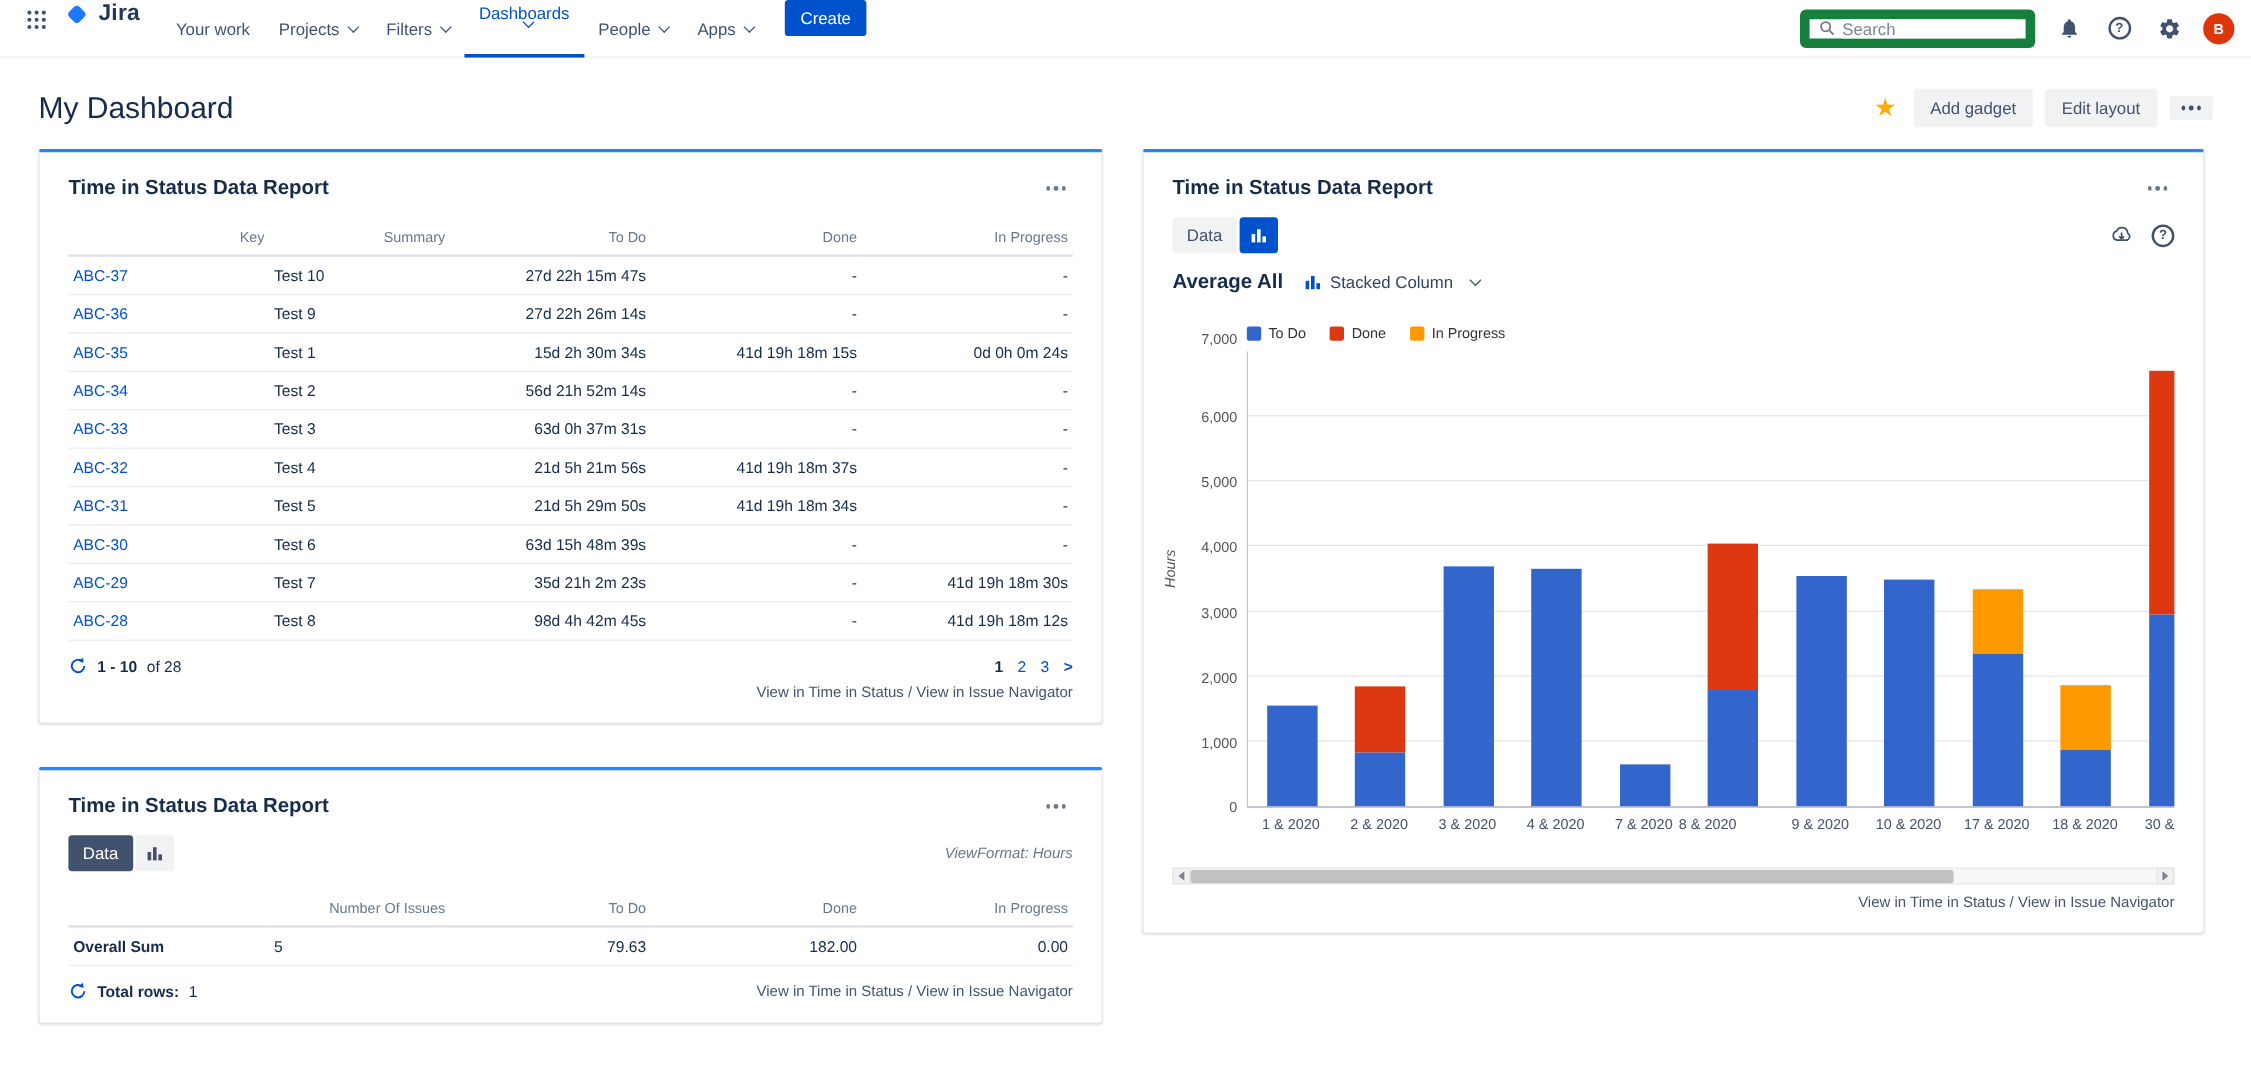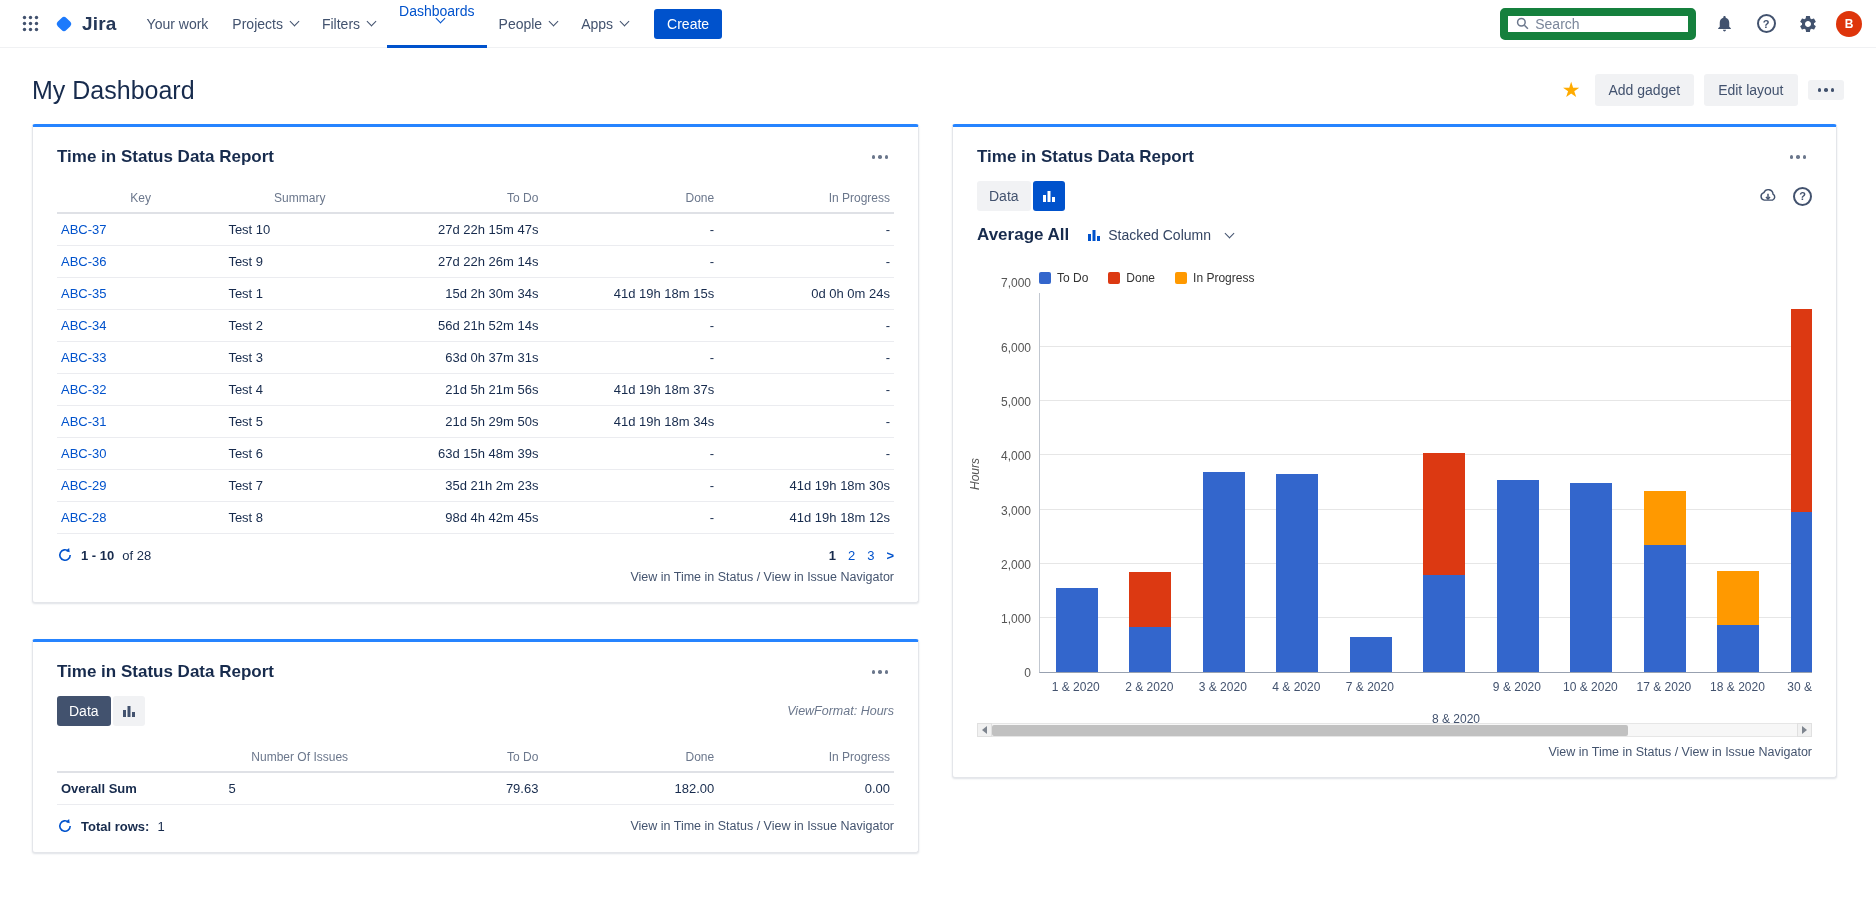--- a/index.html
+++ b/index.html
@@ -2,21 +2,21 @@
 <html><head>
 <meta charset="utf-8">
 <style>
   * { margin:0; padding:0; box-sizing:border-box; }
   html,body { width:1876px; height:904px; overflow:hidden; background:#fff;
     font-family:"Liberation Sans", sans-serif; color:#172B4D; }
 
   
   .topnav { height:48px; display:flex; align-items:center; justify-content:space-between;
     padding:0 14px; border-bottom:1px solid #F0F1F3; }
-  .nav-left { display:flex; align-items:center; height:100%; }
+  .nav-left { display:flex; align-items:flex-start; height:100%; }
   .grid-btn { width:32px; height:32px; display:flex; align-items:center; justify-content:center;
     border-radius:3px; cursor:pointer; }
   .logo { display:flex; align-items:center; gap:6px; margin:0 18px 0 6px; cursor:pointer; }
   .logo-text { font-size:19px; font-weight:700; color:#253858; letter-spacing:.2px; }
   .nav-menu { display:flex; align-items:stretch; height:48px; }
   .nav-item { display:flex; align-items:center; padding:0 12px; font-size:14px; font-weight:500;
     color:#42526E; cursor:pointer; border-bottom:3px solid transparent; border-top:3px solid transparent; }
   .nav-item.active { color:#0052CC; border-bottom-color:#0052CC;flex-direction:column; }
   .chev { display:inline-block; width:7px; height:7px; border-right:1.7px solid currentColor;
     border-bottom:1.7px solid currentColor; transform:rotate(45deg); margin-left:8px; margin-top:-4px; }
@@ -53,21 +53,21 @@
   .col-left { width:887px; flex:none; }
   .col-right { width:885px; flex:none; }
   .card { background:#fff; border:1px solid #E4E6EA; border-top:3px solid #2684FF; border-radius:3px;
     box-shadow:0 1px 2px rgba(9,30,66,.13); padding:20px 24px 18px; }
   .card + .card { margin-top:36px; }
   .g-header { display:flex; align-items:center; justify-content:space-between; }
   .g-title { font-size:17px; font-weight:600; color:#172B4D; }
 
   
   table.g-table { width:100%; border-collapse:collapse; table-layout:fixed; margin-top:18px; }
-  .g-table th { font-size:12px; font-weight:500; color:#6B778C; text-align:center; padding:6px 4px 7px;
+  .g-table th { font-size:12px; font-weight:500; color:#6B778C; text-align:right; padding:6px 4px 7px;
     border-bottom:2px solid #DFE1E6; }
   .g-table td { font-size:13px; color:#172B4D; padding:8px 4px; border-bottom:1px solid #EBECF0; }
   .g-table th.num, .g-table td.num { text-align:right; }
   .key-link { color:#0052CC; cursor:pointer; }
   td.bold { font-weight:700; }
 
   .pag-row { display:flex; align-items:center; justify-content:space-between; margin-top:13px; }
   .pag-left { display:flex; align-items:center; gap:8px; font-size:13px; }
   .pag-range { font-weight:700; }
   .pag-of { font-weight:400; }
@@ -506,21 +506,21 @@
             <div class="bar-seg" style="left: 751px; width: 42px; bottom: 0px; height: 159.721px; background: rgb(51, 102, 204);"></div>
             <div class="bar-seg" style="left: 751px; width: 42px; bottom: 159.721px; height: 203.036px; background: rgb(220, 57, 18);"></div>
           </div>
       </div>
       <div class="x-labels" id="xlabels">
           <span class="x-label" style="left: 36.7619px;">1 &amp; 2020</span>
           <span class="x-label" style="left: 110.286px;">2 &amp; 2020</span>
           <span class="x-label" style="left: 183.81px;">3 &amp; 2020</span>
           <span class="x-label" style="left: 257.333px;">4 &amp; 2020</span>
           <span class="x-label" style="left: 330.857px;">7 &amp; 2020</span>
-          <span class="x-label" style="left: 417px; margin-top: 32px;">8 &amp; 2020</span>
+          <span class="x-label" style="left: 384px;">8 &amp; 2020</span>
           <span class="x-label" style="left: 477.905px;">9 &amp; 2020</span>
           <span class="x-label" style="left: 551.429px;">10 &amp; 2020</span>
           <span class="x-label" style="left: 624.952px;">17 &amp; 2020</span>
           <span class="x-label" style="left: 698.476px;">18 &amp; 2020</span>
           <span class="x-label last" style="right: 0px; margin-left: 24px;">30 &amp;</span>
         </div>
 
       <div class="hscroll">
         <span class="hs-arrow">
             <span class="tri-l"></span>

